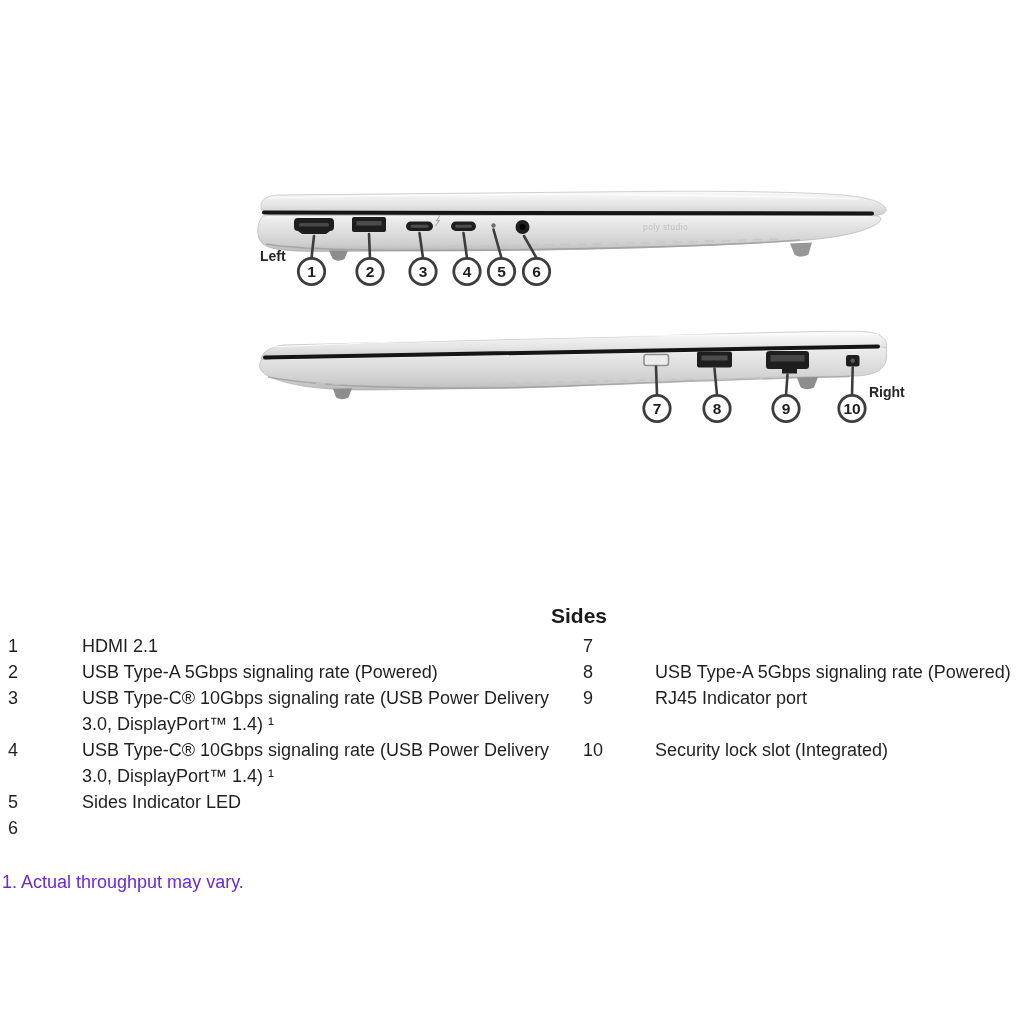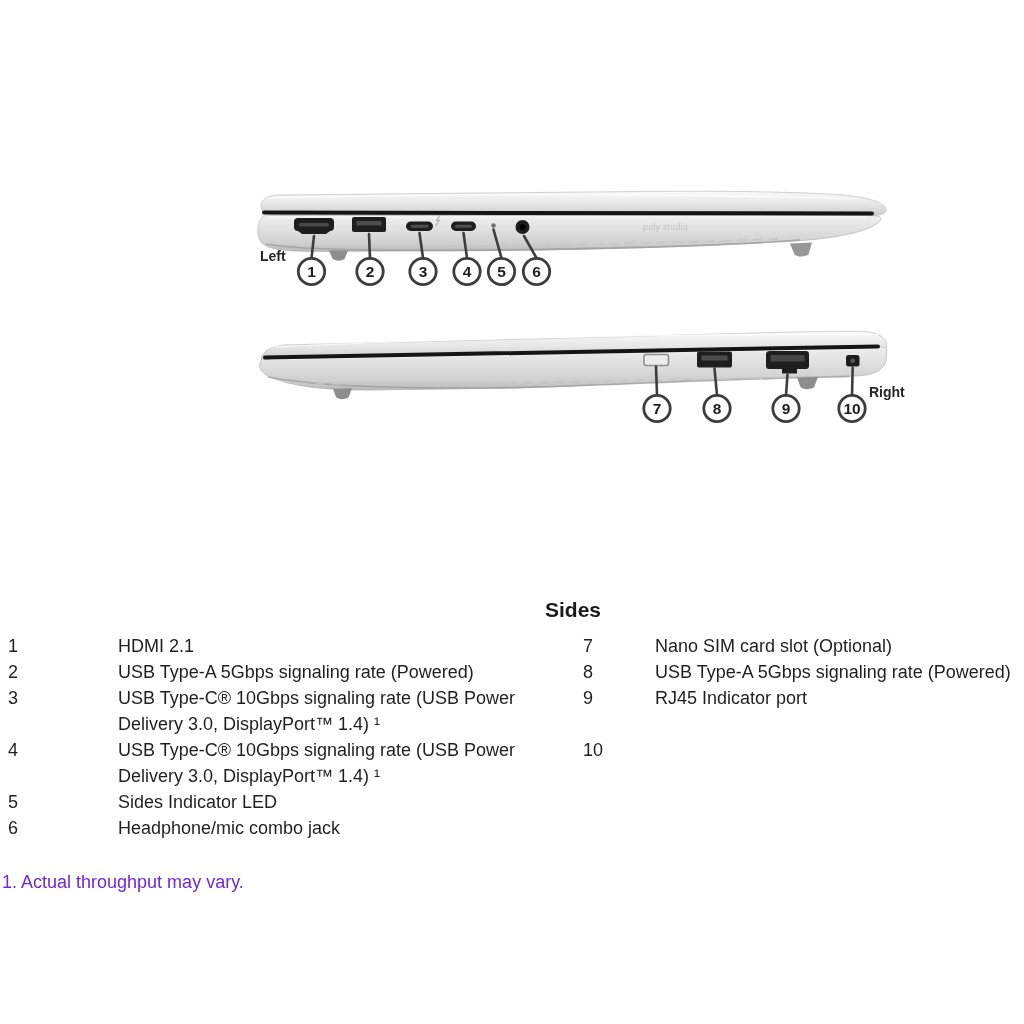--- a/index.html
+++ b/index.html
@@ -5,29 +5,29 @@
   html,body{margin:0;padding:0;background:#ffffff;}
   .page{
     position:relative;width:1024px;height:1024px;background:#ffffff;overflow:hidden;
     font-family:"Liberation Sans", sans-serif;color:#1f1f1f;
   }
   .view-svg{position:absolute;}
   #left-view{left:255px;top:185px;width:660px;height:120px;}
   #right-view{left:255px;top:320px;width:660px;height:120px;}
   .sides-title{
     position:absolute;left:573px;top:598px;transform:translateX(-50%);
-    margin:0;font-size:21px;line-height:24px;font-weight:bold;color:#1a1a1a;white-space:nowrap;
+    margin:6px;font-size:21px;line-height:24px;font-weight:bold;color:#1a1a1a;white-space:nowrap;
   }
   .legend-col{position:absolute;top:633px;}
   .col-left{left:8px;width:562px;}
   .col-right{left:583px;width:440px;}
   .lrow{display:flex;align-items:flex-start;font-size:18px;line-height:26px;color:#1f1f1f;}
   .col-left .lrow .num{flex:0 0 74px;}
   .col-right .lrow .num{flex:0 0 72px;}
-  .col-left .lrow .txt{width:482px;margin-left:36px;}
+  .col-left .lrow .txt{width:482px;}
   .col-right .lrow .txt{width:366px;}
   .col-right .lrow.tall{min-height:52px;}
   .footnote{position:absolute;left:2px;top:870px;font-size:18px;line-height:24px;color:#6d28d9;}
   svg text.callout-num{font-family:"Liberation Sans",sans-serif;font-size:15.5px;font-weight:bold;fill:#1e1e1e;}
   svg text.side-label{font-family:"Liberation Sans",sans-serif;font-size:14px;font-weight:bold;fill:#262626;}
   svg text.brand{font-family:"Liberation Sans",sans-serif;font-size:8.5px;fill:#c0c0c0;letter-spacing:.4px;}
 </style>
 </head>
 <body>
 
@@ -187,37 +187,36 @@
     <div class="lrow">
       <span class="num">4</span>
       <span class="txt">USB Type-C® 10Gbps signaling rate (USB Power Delivery 3.0, DisplayPort™ 1.4) ¹</span>
     </div>
     <div class="lrow">
       <span class="num">5</span>
       <span class="txt">Sides Indicator LED</span>
     </div>
     <div class="lrow">
       <span class="num">6</span>
-      <span class="txt">Headphone/mic combo jack</span>
     </div>
   </div>
 
   <div class="legend-col col-right">
     <div class="lrow">
       <span class="num">7</span>
-      <span class="txt">Nano SIM card slot (Optional)</span>
     </div>
     <div class="lrow">
       <span class="num">8</span>
       <span class="txt">USB Type-A 5Gbps signaling rate (Powered)</span>
     </div>
     <div class="lrow tall">
       <span class="num">9</span>
       <span class="txt">RJ45 Indicator port</span>
     </div>
     <div class="lrow">
       <span class="num">10</span>
+      <span class="txt">Security lock slot (Integrated)</span>
     </div>
   </div>
 
   <div class="footnote">1. Actual throughput may vary.</div>
 
 </div>
 
 </body></html>

